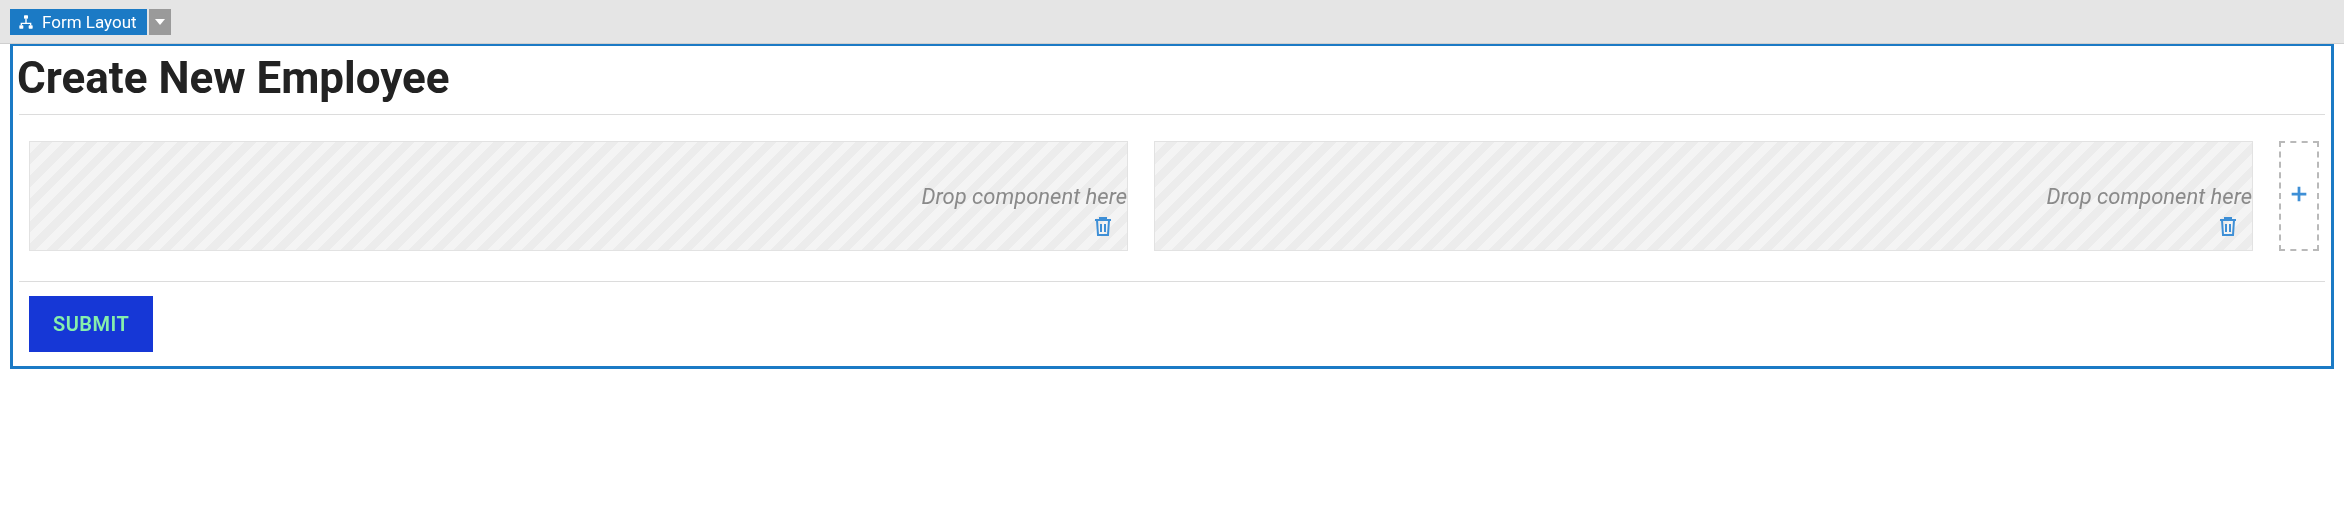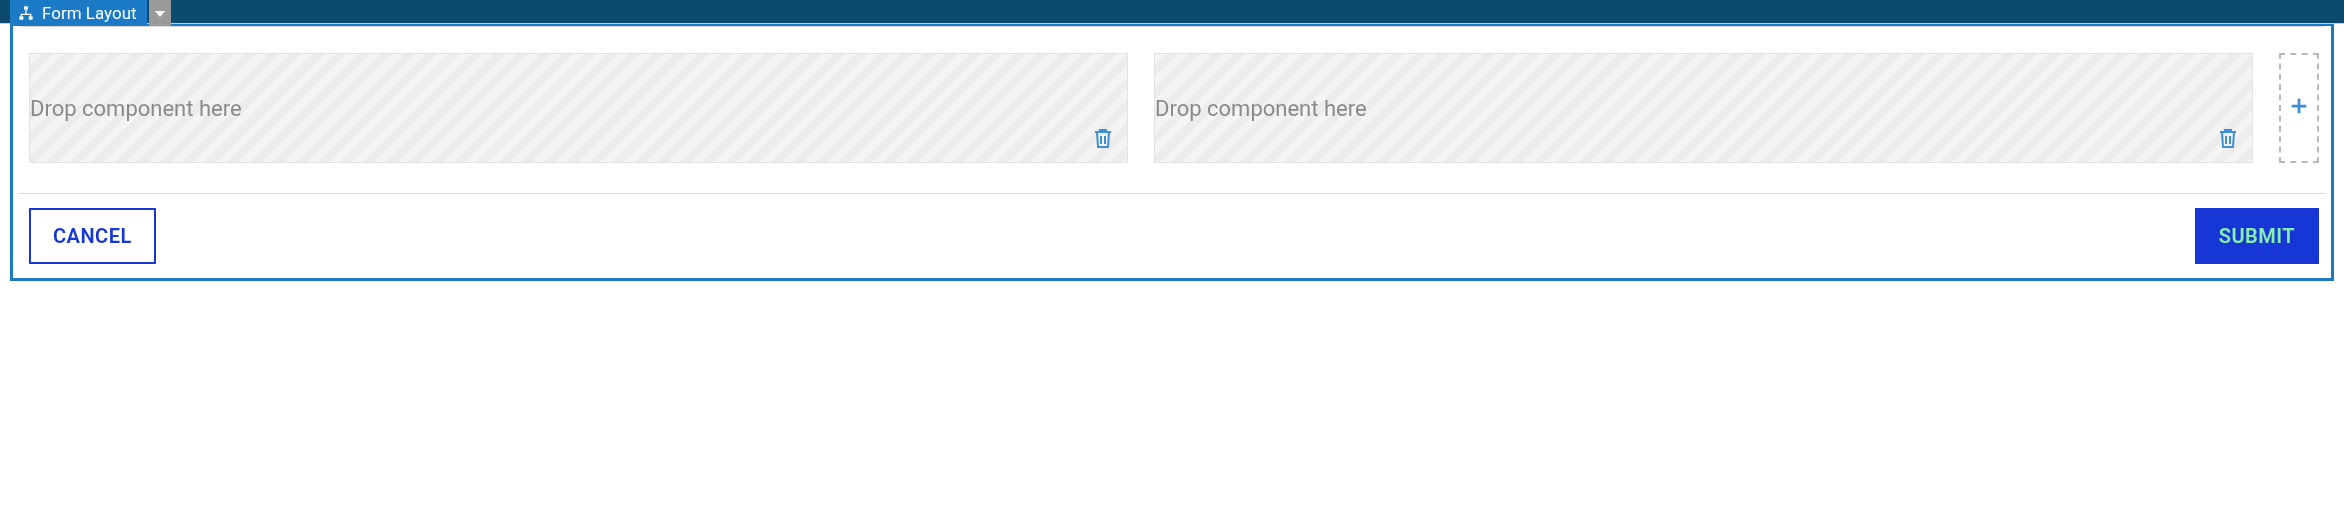--- a/index.html
+++ b/index.html
@@ -5,25 +5,25 @@
   * { box-sizing: border-box; margin: 0; padding: 0; }
   html, body { width: 100%; height: 100%; }
   body {
     font-family: -apple-system, BlinkMacSystemFont, "Segoe UI", Roboto, Helvetica, Arial, sans-serif;
     background: #fff;
     color: #222;
   }
 
   
   .topstrip {
-    height: 24px;
-    background: #0c4a6e;
+    height: 44px;
+    background: #e5e5e5;
     border-bottom: 1px solid #cfcfcf;
     display: flex;
-    align-items: flex-start;
+    align-items: center;
     padding-left: 10px;
   }
 
   .tab-group {
     display: flex;
     align-items: stretch;
     height: 26px;
   }
   .tab {
     background: #1b7ac5;
@@ -68,22 +68,23 @@
     gap: 26px;
     padding: 26px 12px 30px 16px;
   }
 
   .dropzone {
     flex: 1 1 0;
     height: 110px;
     position: relative;
     display: flex;
     align-items: center;
-    justify-content: flex-start;
+    justify-content: flex-end;
     color: #8a8a8a;
+    font-style: italic;
     font-size: 22px;
     border: 1px solid #e2e2e2;
     
     background-image: repeating-linear-gradient(
       135deg,
       #f4f4f4 0px,
       #f4f4f4 8px,
       #ececec 8px,
       #ececec 16px
     );
@@ -154,20 +155,21 @@
         <svg width="10" height="10" viewBox="0 0 10 10">
             <polygon points="0,2 10,2 5,8"></polygon>
           </svg>
       </span>
     </div>
   </div>
 </div>
 
 <div class="frame">
 
+  <h1 class="title">Create New Employee</h1>
 
   <div class="hr"></div>
 
   <div class="columns-row">
 
     <div class="dropzone">
       <span>Drop component here</span>
       <div class="trash">
         <span>
           <svg width="24" height="24" viewBox="0 0 24 24" stroke-width="2">
@@ -200,17 +202,16 @@
           <path d="M12 4 V20 M4 12 H20"></path>
         </svg>
       </span>
     </div>
 
   </div>
 
   <div class="hr"></div>
 
   <div class="actions">
-    <button class="btn btn-cancel">CANCEL</button>
     <button class="btn btn-submit">SUBMIT</button>
   </div>
 
 </div>
 
 </body></html>

